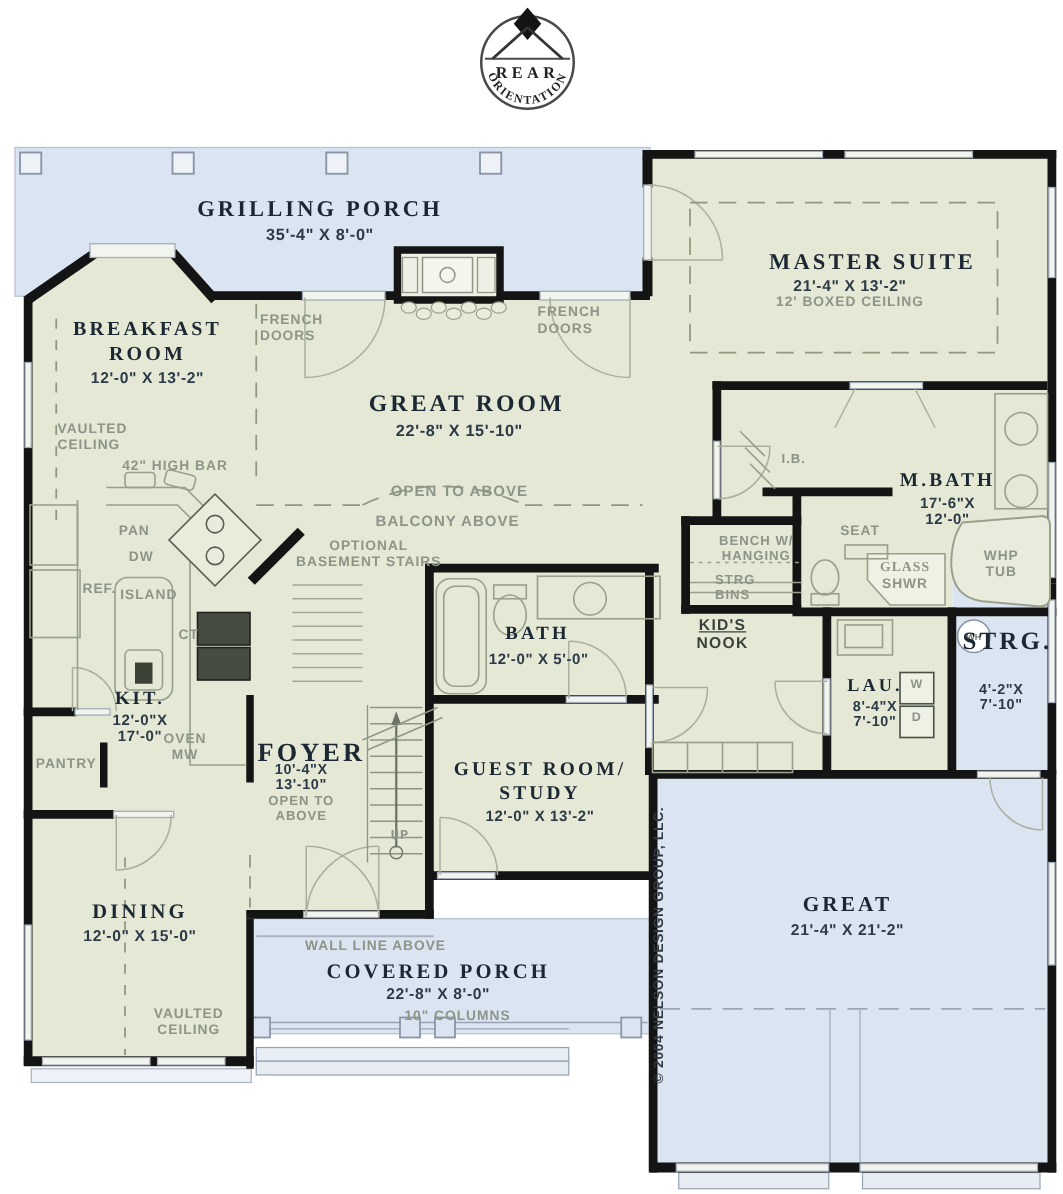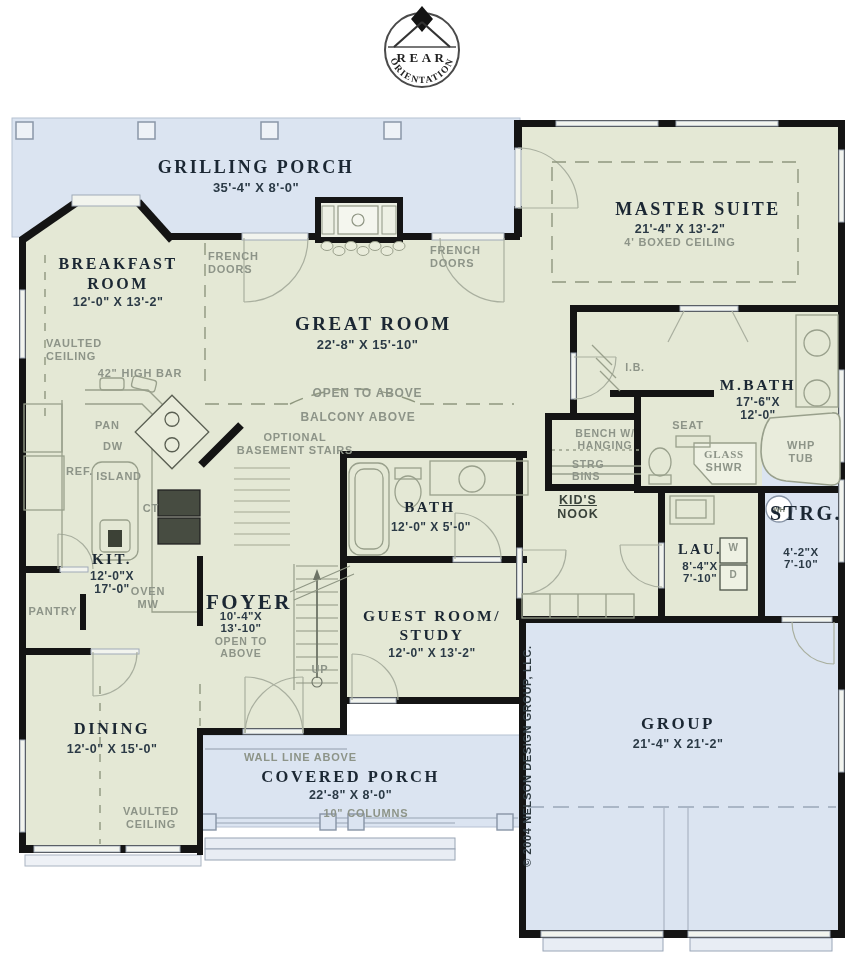--- a/index.html
+++ b/index.html
@@ -305,21 +305,21 @@
 <div class="lbl note left" style="left:46px;top:338px;width:70px;font-size:11px;">VAULTED</div>
 <div class="lbl note left" style="left:46px;top:351px;width:70px;font-size:11px;">CEILING</div>
 
 <div class="lbl note left" style="left:208px;top:251px;width:58px;font-size:11px;">FRENCH</div>
 <div class="lbl note left" style="left:208px;top:264px;width:58px;font-size:11px;">DOORS</div>
 <div class="lbl note left" style="left:430px;top:245px;width:58px;font-size:11px;">FRENCH</div>
 <div class="lbl note left" style="left:430px;top:258px;width:58px;font-size:11px;">DOORS</div>
 
 <div class="lbl rname" style="left:595px;top:200px;width:170px;font-size:18px;margin-left:18px;">MASTER SUITE</div>
 <div class="lbl rdim" style="left:595px;top:223px;width:170px;font-size:12.5px;">21'-4" X 13'-2"</div>
-<div class="lbl note" style="left:595px;top:237px;width:170px;font-size:11px;">4' BOXED CEILING</div>
+<div class="lbl note" style="left:595px;top:237px;width:170px;font-size:11px;">12' BOXED CEILING</div>
 
 <div class="lbl rname" style="left:295px;top:314px;width:145px;font-size:19px;">GREAT ROOM</div>
 <div class="lbl rdim" style="left:295px;top:338px;width:145px;font-size:13px;">22'-8" X 15'-10"</div>
 <div class="lbl note" style="left:305px;top:363px;width:125px;font-size:12px;margin-top:24px;">OPEN TO ABOVE</div>
 <div class="lbl note" style="left:298px;top:411px;width:120px;font-size:12px;">BALCONY ABOVE</div>
 <div class="lbl note" style="left:252px;top:432px;width:86px;font-size:11px;">OPTIONAL</div>
 <div class="lbl note" style="left:228px;top:445px;width:134px;font-size:11px;">BASEMENT STAIRS</div>
 
 <div class="lbl note" style="left:90px;top:368px;width:100px;font-size:11px;">42" HIGH BAR</div>
 <div class="lbl note left" style="left:48px;top:420px;width:36px;font-size:11px;padding-left:47px;">PAN</div>
@@ -352,21 +352,21 @@
 <div class="lbl note" style="left:780px;top:453px;width:42px;font-size:11px;">TUB</div>
 
 <div class="lbl kids" style="left:550px;top:494px;width:56px;font-size:12.5px;text-decoration:underline;">KID'S</div>
 <div class="lbl kids" style="left:548px;top:508px;width:60px;font-size:12.5px;">NOOK</div>
 
 <div class="lbl rname" style="left:206px;top:591px;width:70px;font-size:21px;">FOYER</div>
 <div class="lbl rdim" style="left:208px;top:610px;width:66px;font-size:11.5px;">10'-4"X</div>
 <div class="lbl rdim" style="left:208px;top:622px;width:66px;font-size:11.5px;">13'-10"</div>
 <div class="lbl note" style="left:208px;top:636px;width:66px;font-size:10.5px;">OPEN TO</div>
 <div class="lbl note" style="left:208px;top:648px;width:66px;font-size:10.5px;">ABOVE</div>
-<div class="lbl note" style="left:306px;top:664px;width:28px;font-size:11px;">UP</div>
+<div class="lbl note" style="left:306px;top:664px;width:28px;font-size:11px;font-family:Liberation Mono, monospace;">UP</div>
 
 <div class="lbl rname" style="left:362px;top:608px;width:140px;font-size:15.5px;">GUEST ROOM/</div>
 <div class="lbl rname" style="left:362px;top:627px;width:140px;font-size:15.5px;">STUDY</div>
 <div class="lbl rdim" style="left:370px;top:647px;width:124px;font-size:12px;">12'-0" X 13'-2"</div>
 
 <div class="lbl rname" style="left:672px;top:542px;width:56px;font-size:14.5px;">LAU.</div>
 <div class="lbl rdim" style="left:672px;top:560px;width:56px;font-size:11.5px;">8'-4"X</div>
 <div class="lbl rdim" style="left:672px;top:572px;width:56px;font-size:11.5px;">7'-10"</div>
 <div class="lbl note" style="left:724px;top:543px;width:19px;font-size:10px;">W</div>
 <div class="lbl note" style="left:724px;top:570px;width:19px;font-size:10px;">D</div>
@@ -378,18 +378,18 @@
 <div class="lbl rname" style="left:66px;top:720px;width:92px;font-size:16.5px;">DINING</div>
 <div class="lbl rdim" style="left:56px;top:743px;width:112px;font-size:12.5px;">12'-0" X 15'-0"</div>
 <div class="lbl note" style="left:118px;top:806px;width:66px;font-size:11px;">VAULTED</div>
 <div class="lbl note" style="left:118px;top:819px;width:66px;font-size:11px;">CEILING</div>
 
 <div class="lbl note left" style="left:210px;top:752px;width:140px;font-size:11px;margin-left:34px;">WALL LINE ABOVE</div>
 <div class="lbl rname" style="left:258px;top:768px;width:185px;font-size:16.5px;">COVERED PORCH</div>
 <div class="lbl rdim" style="left:258px;top:789px;width:185px;font-size:12.5px;">22'-8" X 8'-0"</div>
 <div class="lbl note" style="left:320px;top:808px;width:92px;font-size:11px;">10" COLUMNS</div>
 
-<div class="lbl rname" style="left:628px;top:715px;width:100px;font-size:17px;">GROUP</div>
+<div class="lbl rname" style="left:628px;top:715px;width:100px;font-size:17px;">GREAT</div>
 <div class="lbl rdim" style="left:622px;top:738px;width:112px;font-size:12.5px;">21'-4" X 21'-2"</div>
 
 <div class="copyright">© 2004 NELSON DESIGN GROUP, LLC.</div>
 
 </div>
 
 </body></html>

